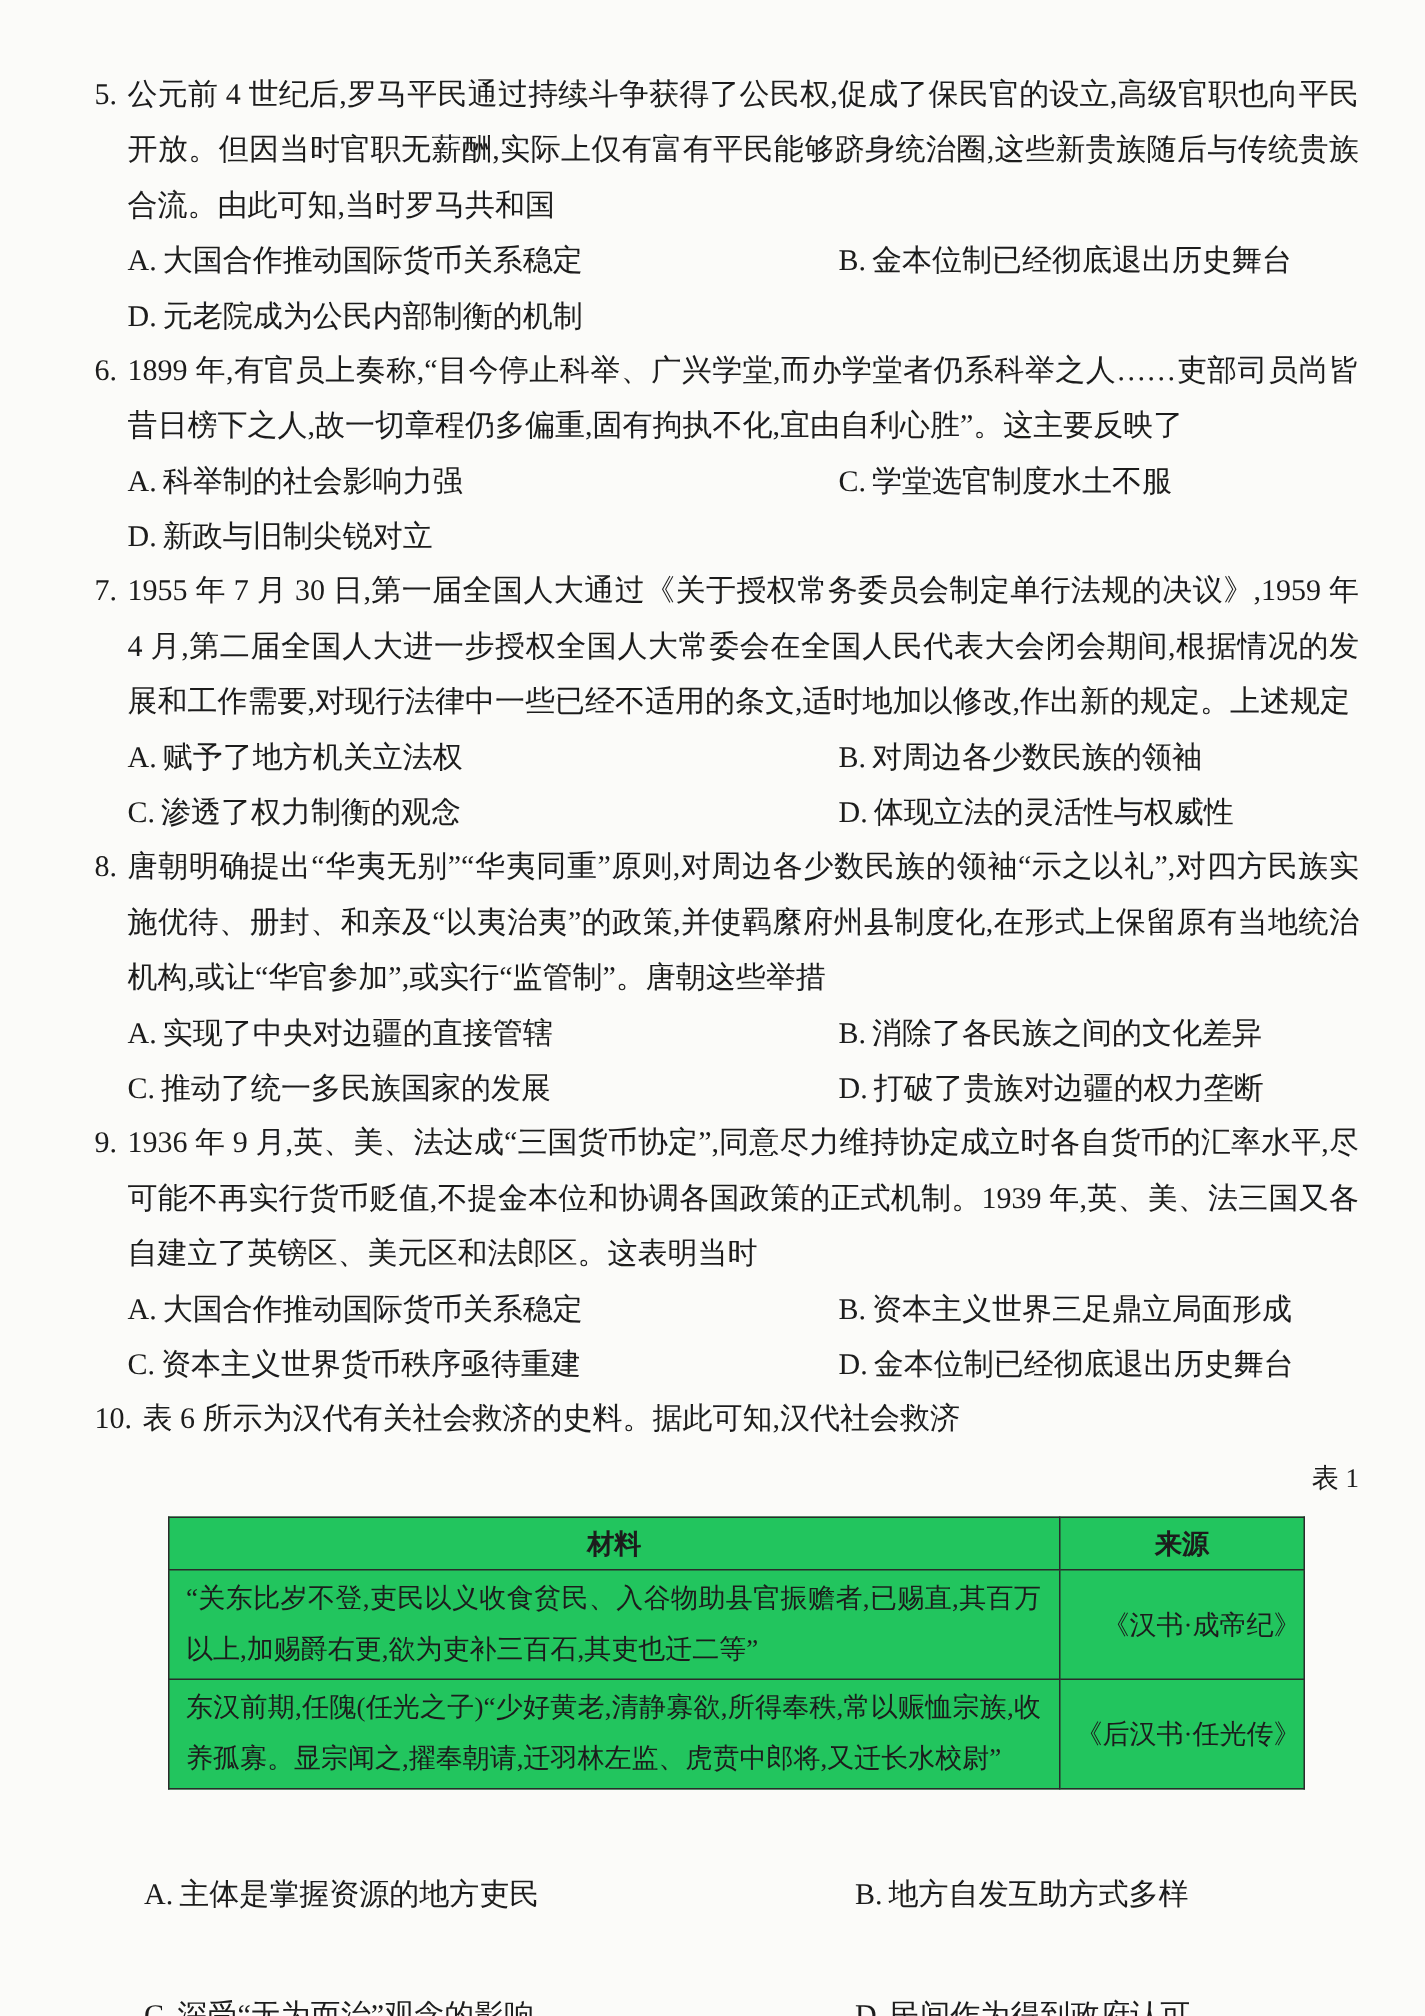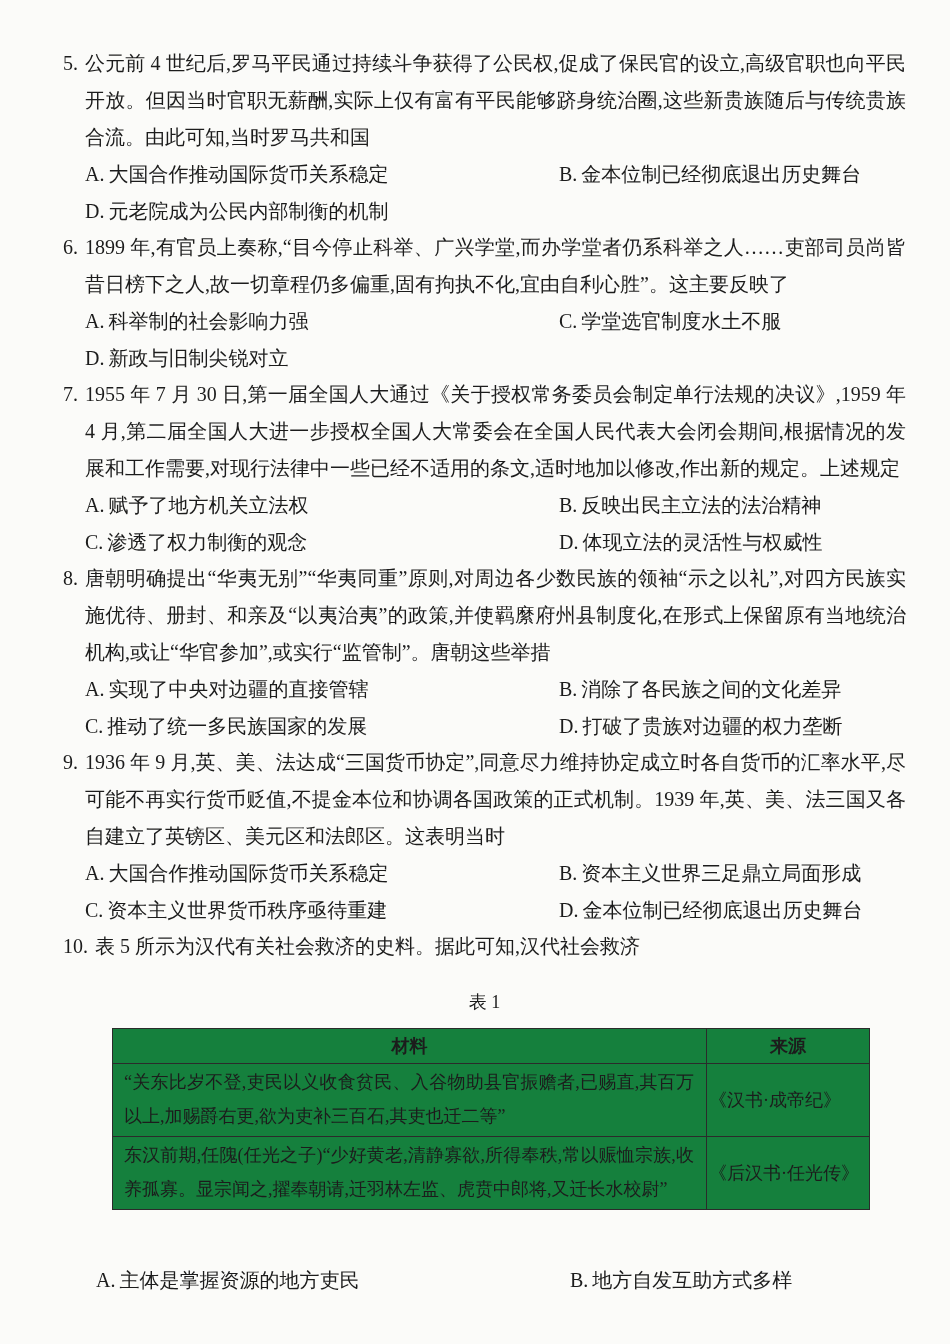--- a/index.html
+++ b/index.html
@@ -30,53 +30,53 @@
   }
   .opt{
     padding-left:22px;
     line-height:36.5px;
     white-space:nowrap;
   }
   .q10 .opts{grid-template-columns:474px 1fr;}
   .q10 .opt{padding-left:33px;margin-top:44px;}
   .opt-label{margin-right:4px;}
   .table-caption{
-    text-align:center;
+    text-align:right;
     font-size:18px;
     line-height:34px;
-    margin-top:20px;
+    margin-top:3px;
   }
   .mat-table{
     border-collapse:collapse;
     margin:9px 0 0 49px;
     width:757px;
     table-layout:fixed;
     font-size:18px;
-    background:#15803d;
+    background:#22c55e;
   }
   .mat-table th,.mat-table td{
     border:1.6px solid #2b2b2b;
   }
   .mat-table th{
     font-weight:bold;
     height:34px;
     line-height:34px;
     text-align:center;
     padding:0;
   }
   .col-material{width:594px;}
   .col-source{width:163px;}
   .cell-material{
     padding:1px 12px 3px 11px;
     line-height:34px;
     text-align:justify;
     margin-left:20px;
   }
   .cell-source{
-    text-align:left;
+    text-align:right;
     padding:16px 2px;
     line-height:24px;
   }
   .opts-q10-gap{height:8px;}
 </style>
 </head>
 <body>
 
 <div class="paper">
 
@@ -101,21 +101,21 @@
       <div class="opt"><span class="opt-label">D.</span><span>新政与旧制尖锐对立</span></div>
     </div>
   </div>
 
   <div class="question">
     <div class="stem">
       <span class="qnum">7.</span><span>1955 年 7 月 30 日,第一届全国人大通过《关于授权常务委员会制定单行法规的决议》,1959 年 4 月,第二届全国人大进一步授权全国人大常委会在全国人民代表大会闭会期间,根据情况的发展和工作需要,对现行法律中一些已经不适用的条文,适时地加以修改,作出新的规定。上述规定</span>
     </div>
     <div class="opts">
       <div class="opt"><span class="opt-label">A.</span><span>赋予了地方机关立法权</span></div>
-      <div class="opt"><span class="opt-label">B.</span><span>反映出民主立法的法治精神</span></div>
+      <div class="opt"><span class="opt-label">B.</span><span>对周边各少数民族的领袖</span></div>
       <div class="opt"><span class="opt-label">C.</span><span>渗透了权力制衡的观念</span></div>
       <div class="opt"><span class="opt-label">D.</span><span>体现立法的灵活性与权威性</span></div>
     </div>
   </div>
 
   <div class="question">
     <div class="stem">
       <span class="qnum">8.</span><span>唐朝明确提出“华夷无别”“华夷同重”原则,对周边各少数民族的领袖“示之以礼”,对四方民族实施优待、册封、和亲及“以夷治夷”的政策,并使羁縻府州县制度化,在形式上保留原有当地统治机构,或让“华官参加”,或实行“监管制”。唐朝这些举措</span>
     </div>
     <div class="opts">
@@ -133,21 +133,21 @@
     <div class="opts">
       <div class="opt"><span class="opt-label">A.</span><span>大国合作推动国际货币关系稳定</span></div>
       <div class="opt"><span class="opt-label">B.</span><span>资本主义世界三足鼎立局面形成</span></div>
       <div class="opt"><span class="opt-label">C.</span><span>资本主义世界货币秩序亟待重建</span></div>
       <div class="opt"><span class="opt-label">D.</span><span>金本位制已经彻底退出历史舞台</span></div>
     </div>
   </div>
 
   <div class="question q10">
     <div class="stem">
-      <span class="qnum">10.</span><span>表 5 所示为汉代有关社会救济的史料。据此可知,汉代社会救济</span>
+      <span class="qnum">10.</span><span>表 6 所示为汉代有关社会救济的史料。据此可知,汉代社会救济</span>
     </div>
 
     <div class="table-caption">表 1</div>
 
     <table class="mat-table">
       <colgroup>
         <col class="col-material">
         <col class="col-source">
       </colgroup>
       <thead>

